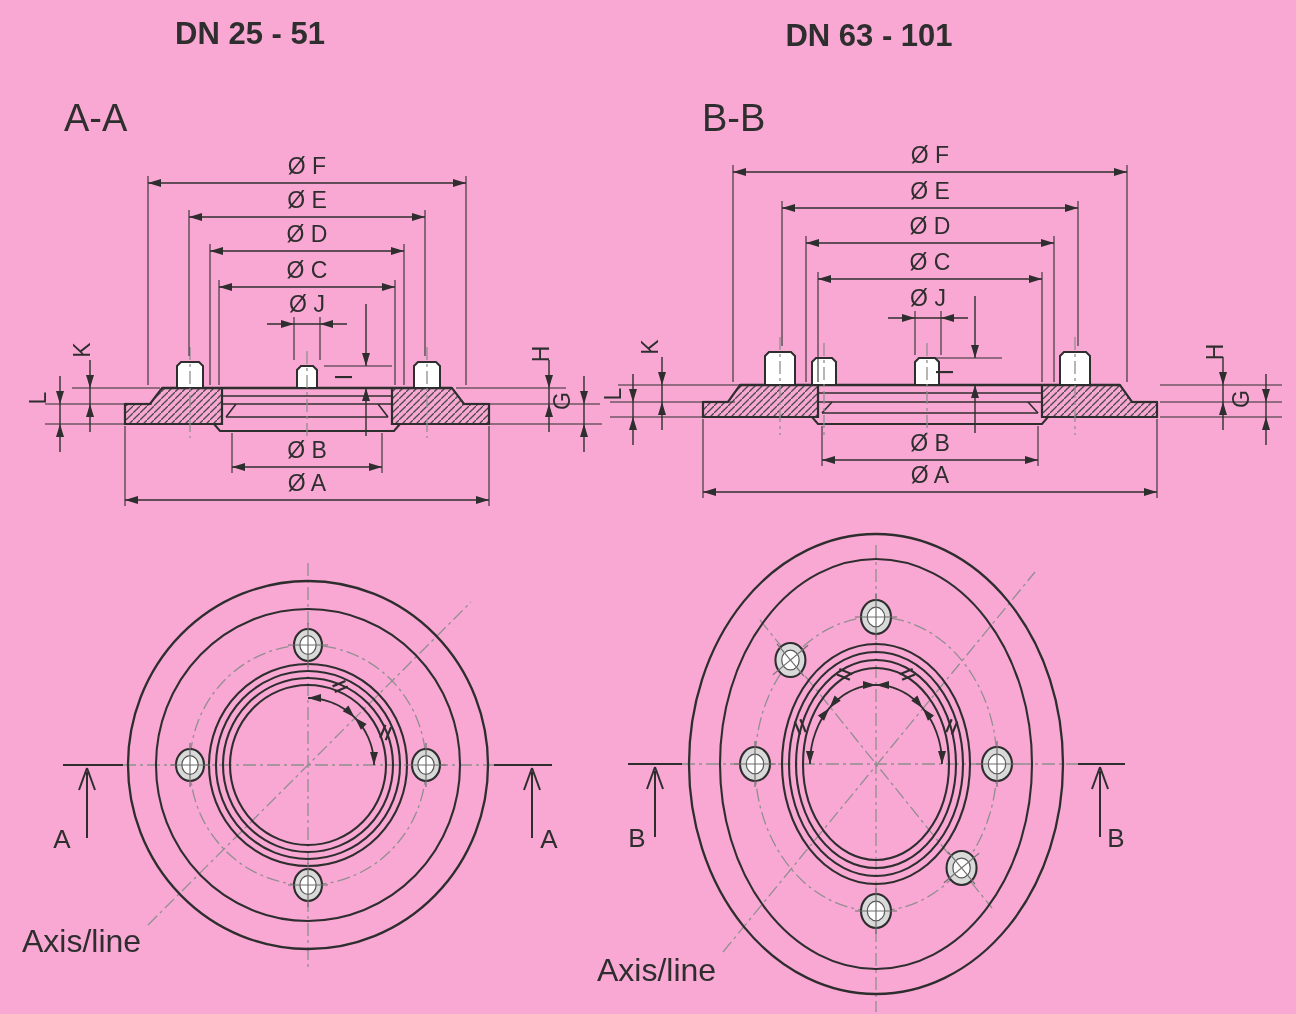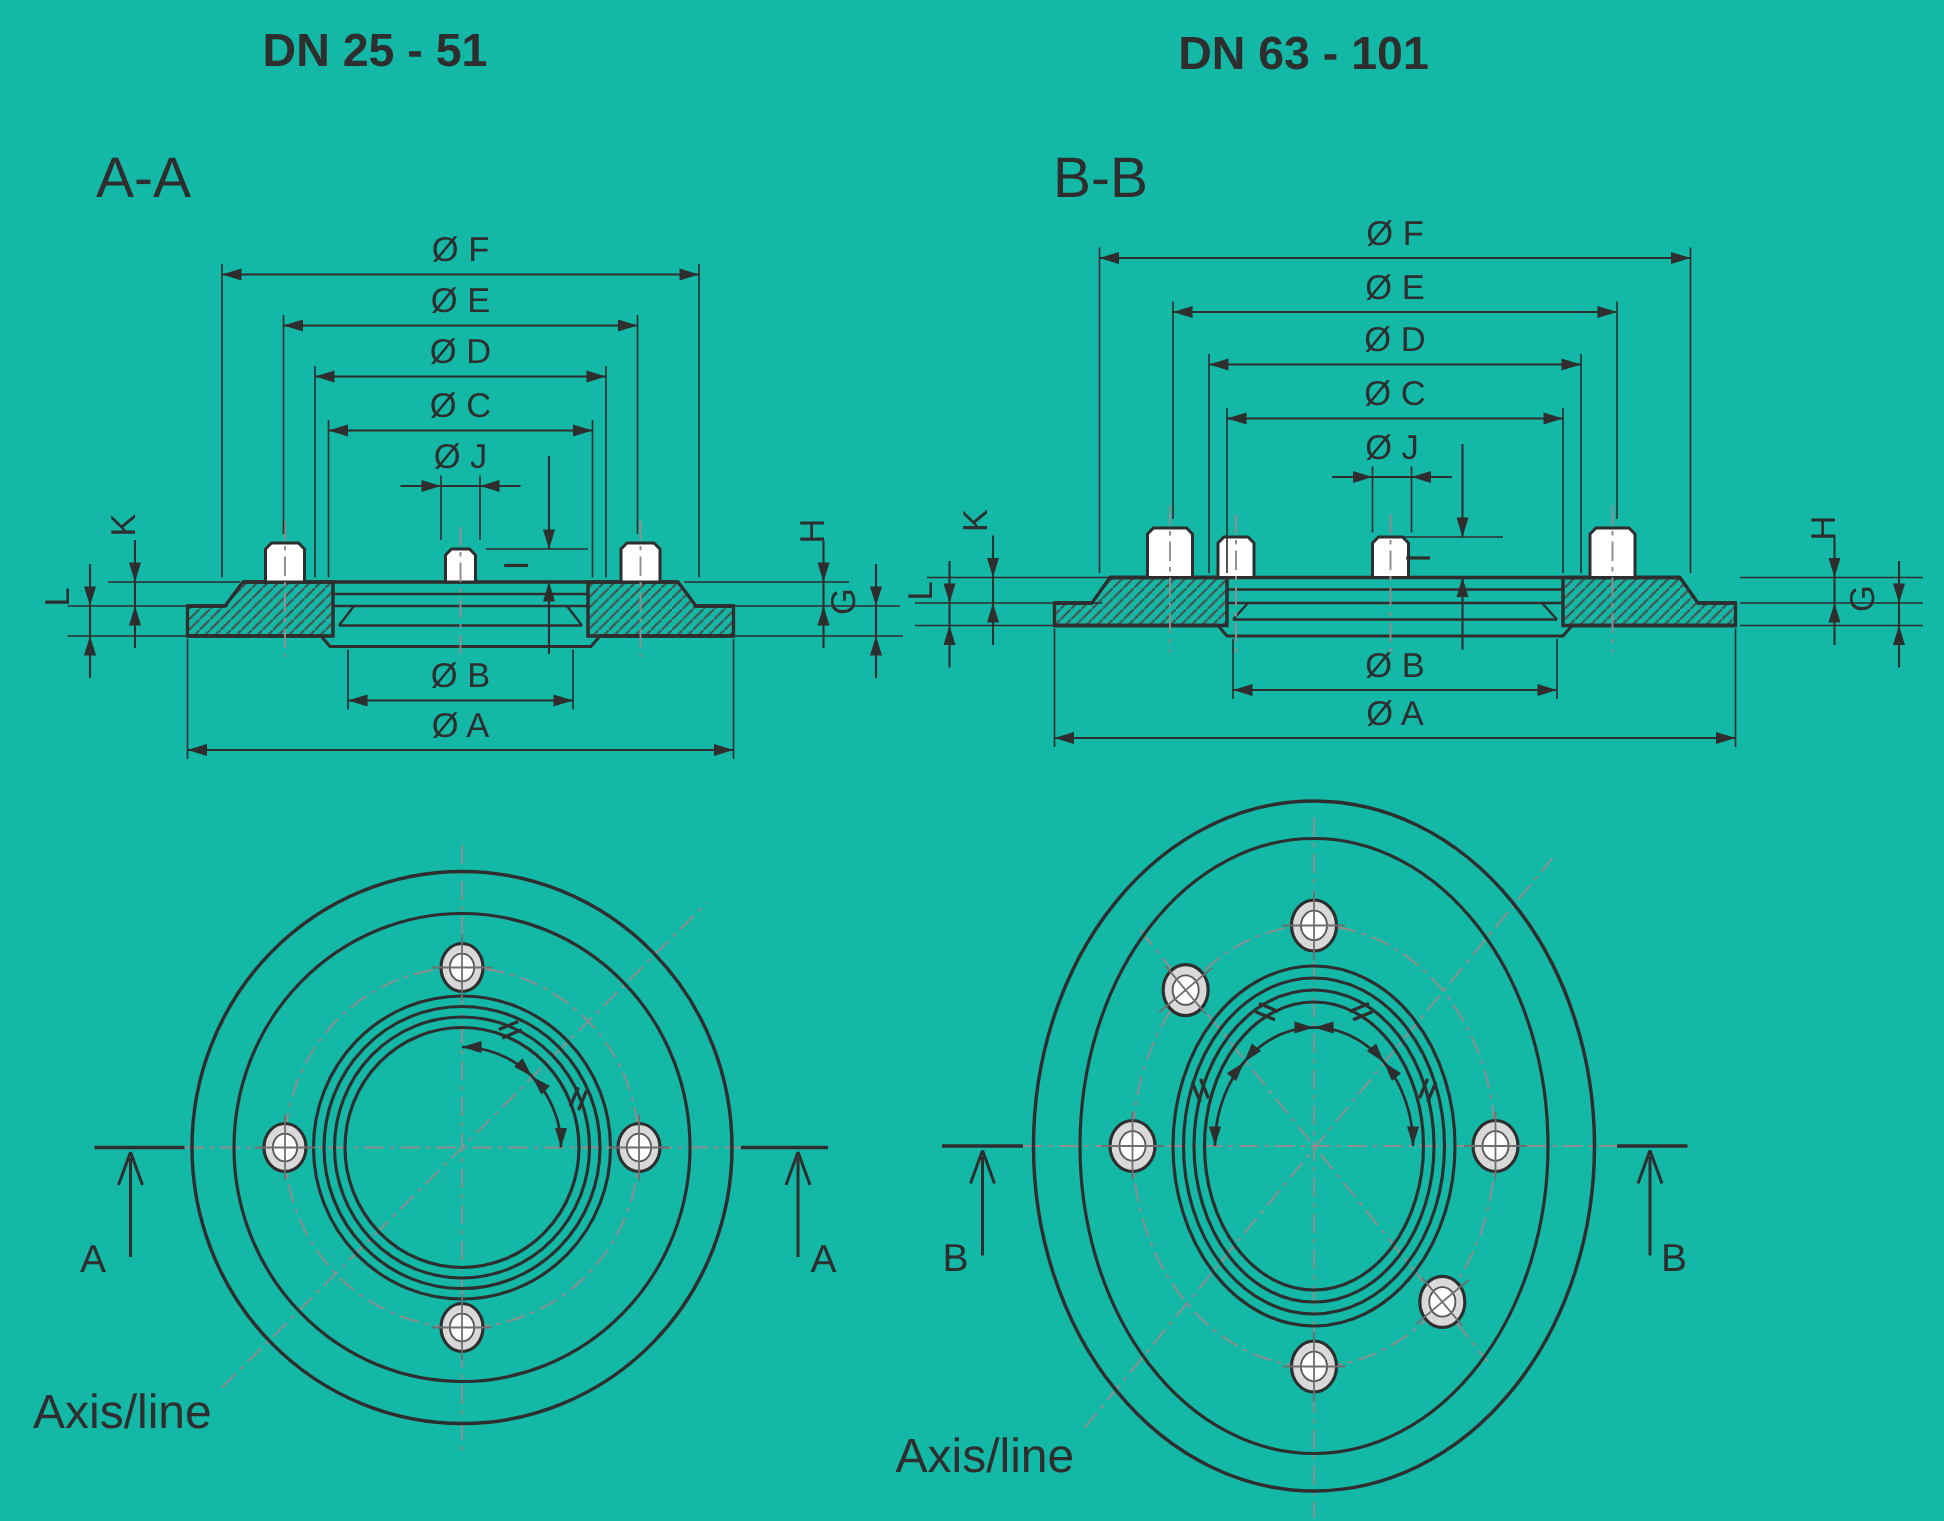--- a/index.html
+++ b/index.html
@@ -1,16 +1,16 @@
 <!DOCTYPE html>
 <html><head>
 <meta charset="utf-8">
 <style>
   html,body{margin:0;padding:0;background:#ffffff;}
-  #stage{position:relative;width:1296px;height:1014px;background:#14b8a6;overflow:hidden;
+  #stage{position:relative;width:1296px;height:1014px;background:#f9a8d4;overflow:hidden;
          font-family:"Liberation Sans", sans-serif;}
   svg{display:block}
   text{font-family:"Liberation Sans", sans-serif;}
 </style>
 </head>
 <body>
 
 <div id="stage">
   <svg id="dwg" width="1296" height="1014" viewBox="0 0 1296 1014">
     <defs>

